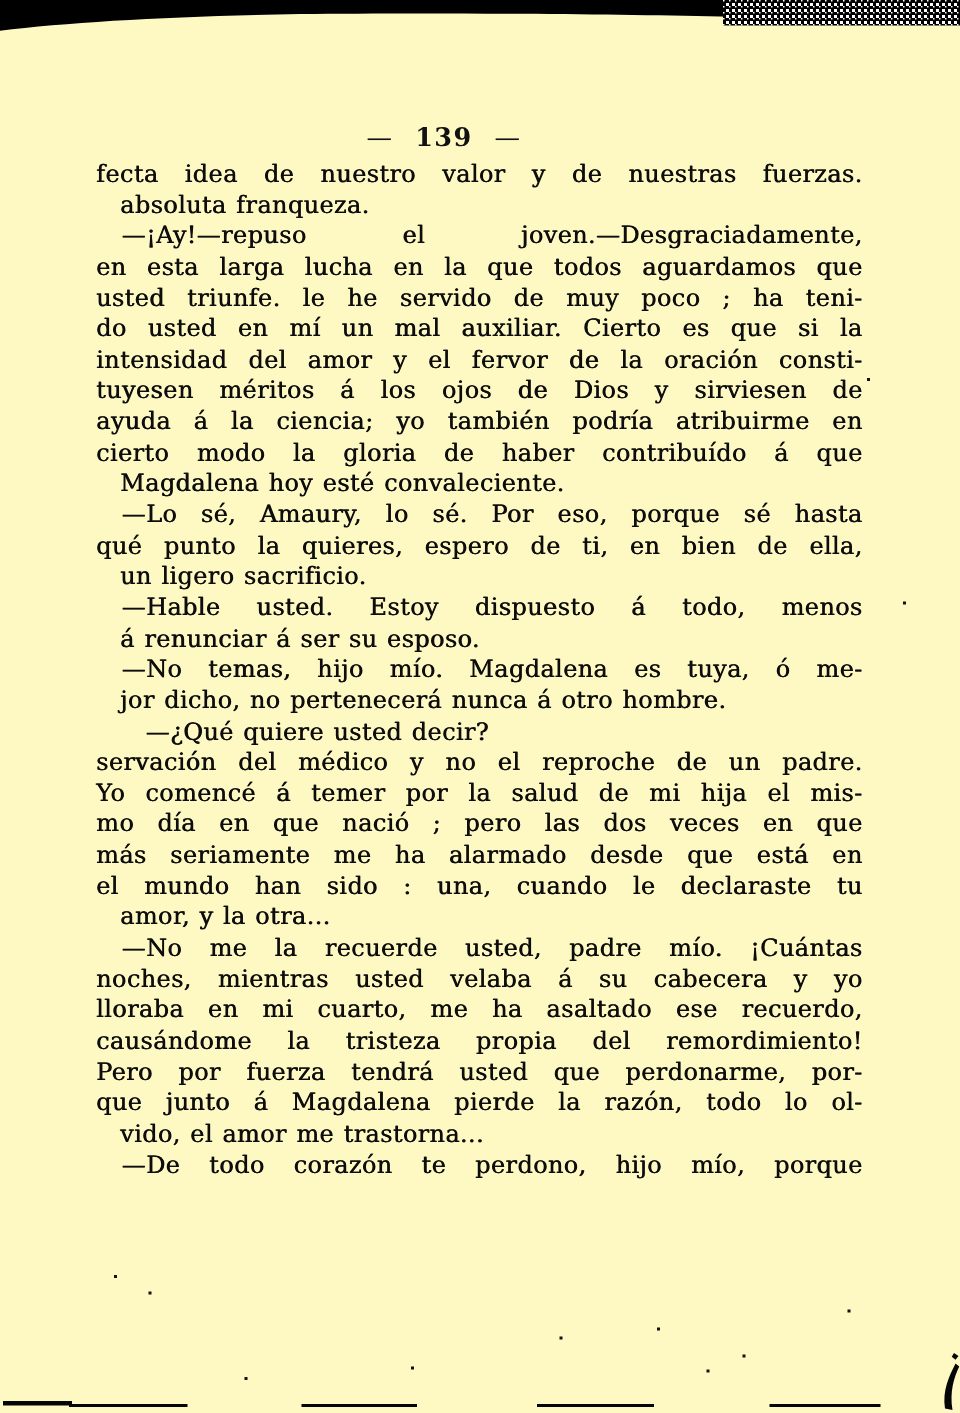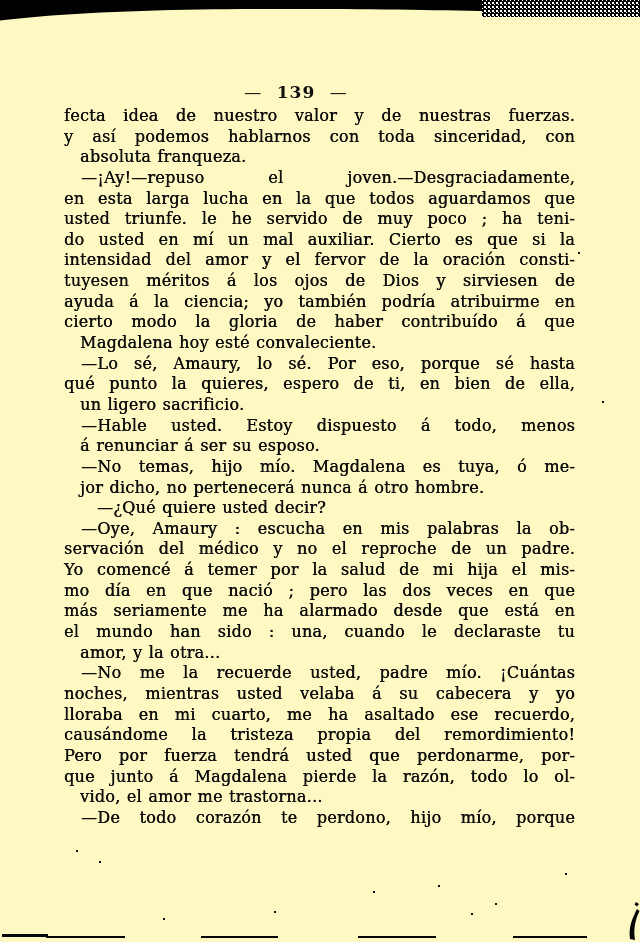--- a/index.html
+++ b/index.html
@@ -67,40 +67,38 @@
   </svg>
 
   <div class="page-header">
     <span>—</span>
     <span class="num">139</span>
     <span>—</span>
   </div>
 
   <div class="text-block" id="text-block">
       <div class="line justified">fecta idea de nuestro valor y de nuestras fuerzas.</div>
-      <div class="line justified">y así podemos hablarnos con toda sinceridad, con</div>
       <div class="line ragged">absoluta franqueza.</div>
       <div class="line justified indent">—¡Ay!—repuso el joven.—Desgraciadamente,</div>
       <div class="line justified">en esta larga lucha en la que todos aguardamos que</div>
       <div class="line justified">usted triunfe. le he servido de muy poco ; ha teni-</div>
       <div class="line justified">do usted en mí un mal auxiliar. Cierto es que si la</div>
       <div class="line justified">intensidad del amor y el fervor de la oración consti-</div>
       <div class="line justified">tuyesen méritos á los ojos de Dios y sirviesen de</div>
       <div class="line justified">ayuda á la ciencia; yo también podría atribuirme en</div>
       <div class="line justified">cierto modo la gloria de haber contribuído á que</div>
       <div class="line ragged">Magdalena hoy esté convaleciente.</div>
       <div class="line justified indent">—Lo sé, Amaury, lo sé. Por eso, porque sé hasta</div>
       <div class="line justified">qué punto la quieres, espero de ti, en bien de ella,</div>
       <div class="line ragged">un ligero sacrificio.</div>
       <div class="line justified indent">—Hable usted. Estoy dispuesto á todo, menos</div>
       <div class="line ragged">á renunciar á ser su esposo.</div>
       <div class="line justified indent">—No temas, hijo mío. Magdalena es tuya, ó me-</div>
       <div class="line ragged">jor dicho, no pertenecerá nunca á otro hombre.</div>
       <div class="line ragged indent">—¿Qué quiere usted decir?</div>
-      <div class="line justified indent">—Oye, Amaury : escucha en mis palabras la ob-</div>
       <div class="line justified">servación del médico y no el reproche de un padre.</div>
       <div class="line justified">Yo comencé á temer por la salud de mi hija el mis-</div>
       <div class="line justified">mo día en que nació ; pero las dos veces en que</div>
       <div class="line justified">más seriamente me ha alarmado desde que está en</div>
       <div class="line justified">el mundo han sido : una, cuando le declaraste tu</div>
       <div class="line ragged">amor, y la otra...</div>
       <div class="line justified indent">—No me la recuerde usted, padre mío. ¡Cuántas</div>
       <div class="line justified">noches, mientras usted velaba á su cabecera y yo</div>
       <div class="line justified">lloraba en mi cuarto, me ha asaltado ese recuerdo,</div>
       <div class="line justified">causándome la tristeza propia del remordimiento!</div>

